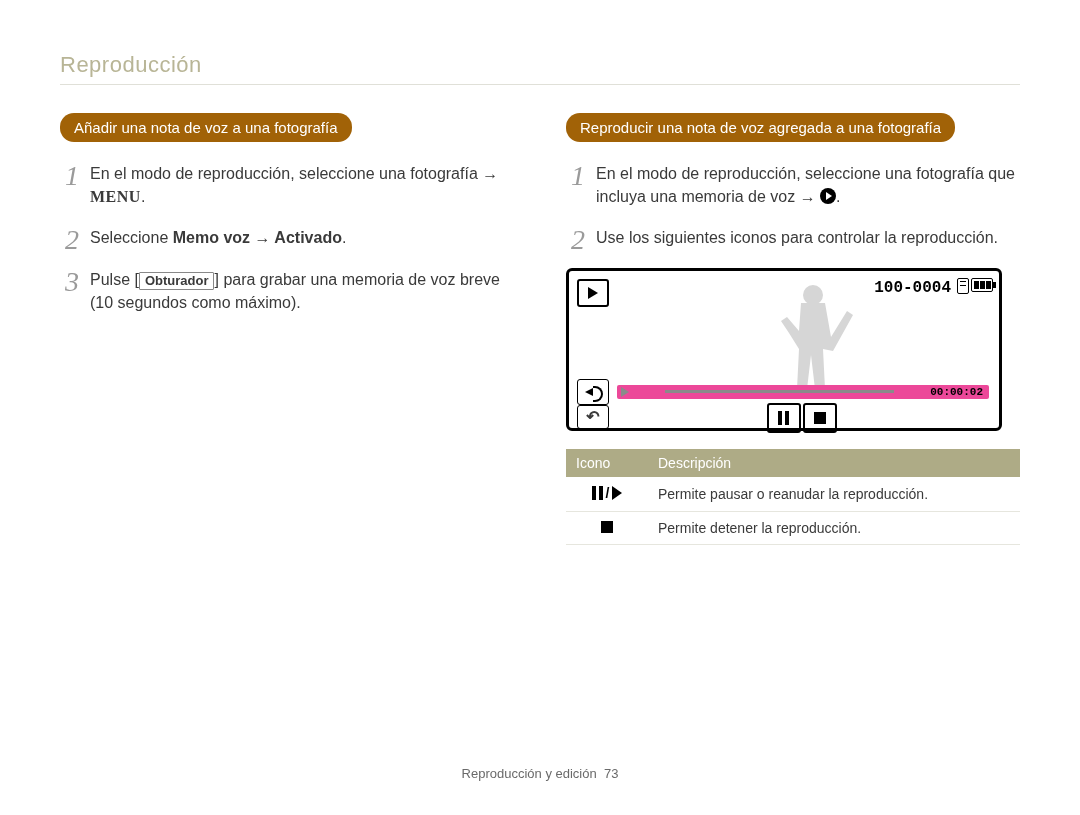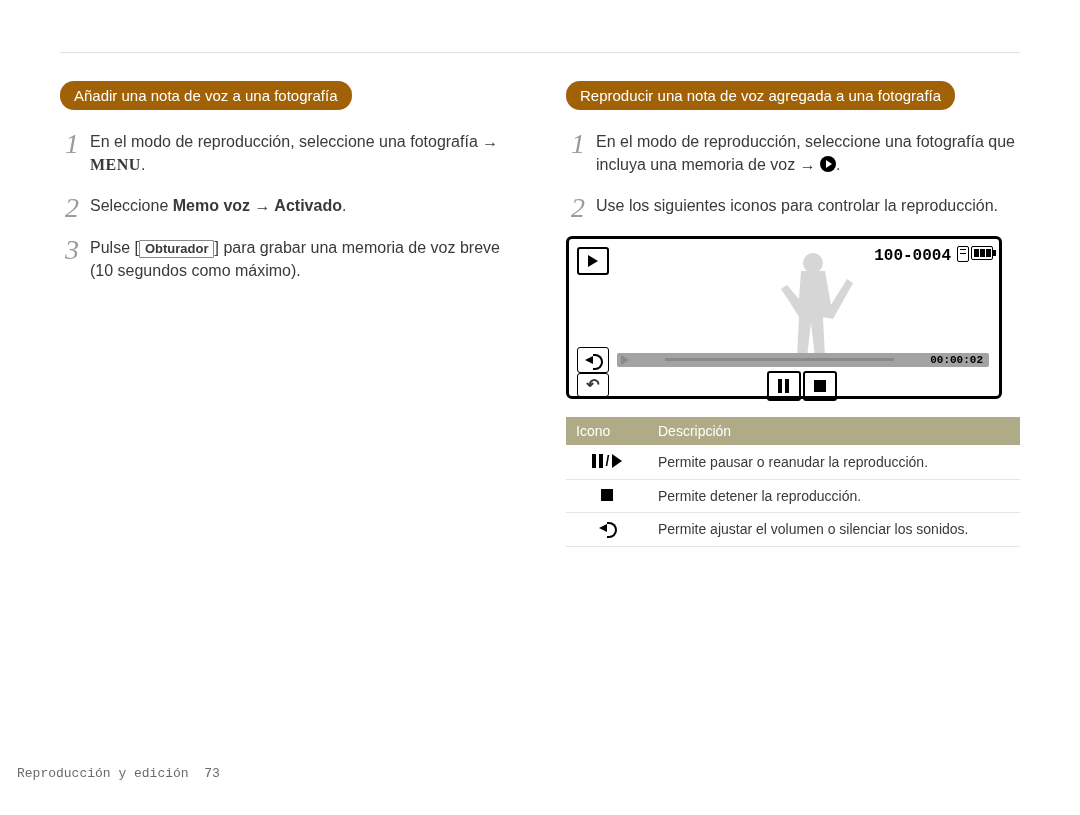--- a/index.html
+++ b/index.html
@@ -203,21 +203,21 @@
   .sc-person {
     position: absolute;
     left: 182px; top: 6px;
     width: 120px; height: 112px;
     color: #d6d6d6;
   }
   .sc-progress {
     position: absolute;
     left: 48px; right: 10px; top: 114px;
     height: 14px;
-    background: #a3a3a3;
+    background: #ec4899;
     border-radius: 2px;
     display: flex;
     align-items: center;
     gap: 28px;
   }
   .sc-progress .tri {
     width: 0; height: 0;
     margin-left: 4px;
     border-left: 8px solid #8a8a8a;
     border-top: 5px solid transparent;
@@ -312,32 +312,32 @@
   .icn .tri {
     border-left:10px solid #000;
     border-top:7px solid transparent;
     border-bottom:7px solid transparent;
   }
   .icn .sq { width:12px;height:12px;background:#000;}
 
   .footer {
     position: absolute;
     bottom: 34px;
-    left: 17px; right: 0;
-    text-align: left;
+    left: 0; right: 0;
+    text-align: center;
     font-size: 13px;
     color: #6a6a6a;
-    font-family: Liberation Mono, monospace;
   }
 </style>
 </head>
 <body>
 
 <div class="page">
 
+  <div class="breadcrumb">Reproducción</div>
   <hr class="thin-rule">
 
   <div class="cols">
 
     <div class="col">
       <span class="pill">Añadir una nota de voz a una fotografía</span>
 
       <ol class="steps">
         <li>
           <span>En el modo de reproducción, seleccione una fotografía → </span><span class="menu-glyph">MENU</span><span>.</span>
@@ -418,28 +418,20 @@
             <td>Permite pausar o reanudar la reproducción.</td>
           </tr>
           <tr>
             <td>
               <span class="icn">
                   <span class="sq"></span>
                 </span>
             </td>
             <td>Permite detener la reproducción.</td>
           </tr>
-          <tr>
-            <td>
-              <span class="icn">
-                  <span class="g-speaker"></span>
-                </span>
-            </td>
-            <td>Permite ajustar el volumen o silenciar los sonidos.</td>
-          </tr>
         </tbody>
       </table>
 
     </div>
   </div>
 
   <div class="footer">
     <span>Reproducción y edición</span>&nbsp;&nbsp;<span>73</span>
   </div>
 </div>

